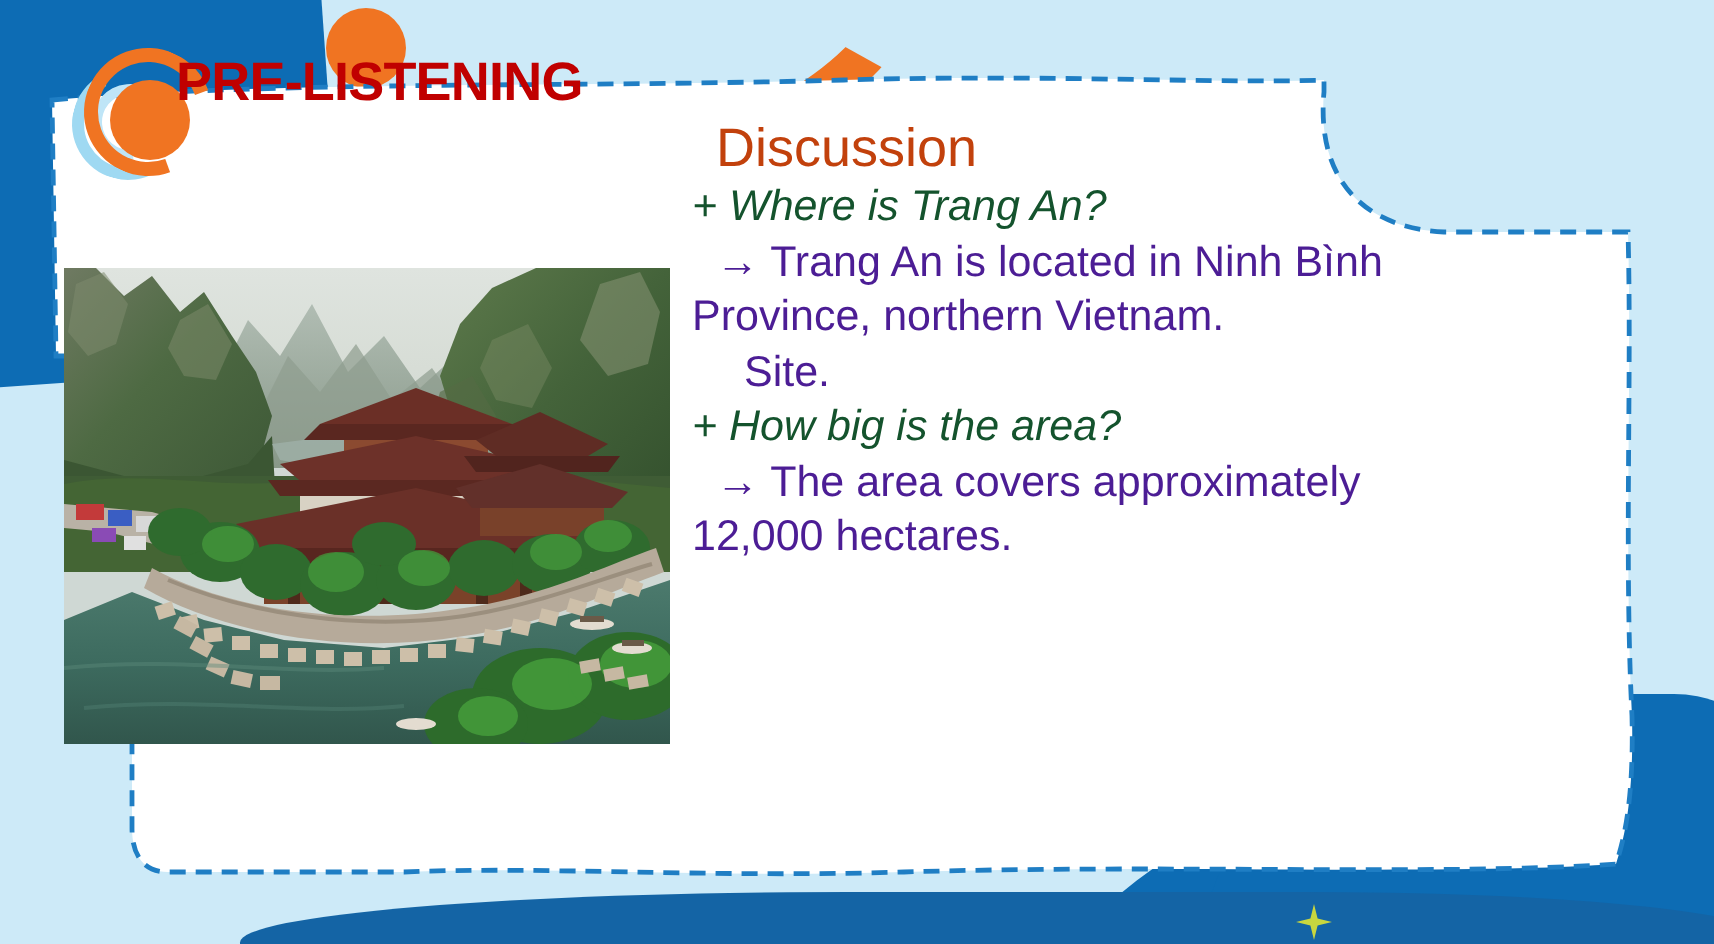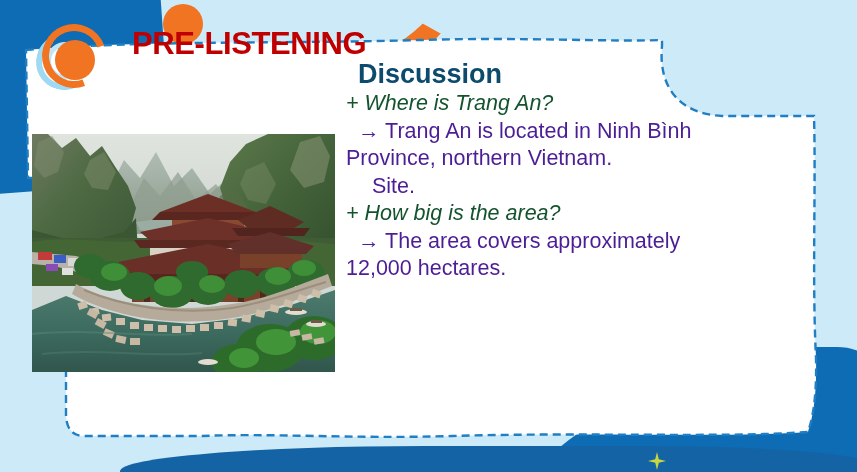--- a/index.html
+++ b/index.html
@@ -110,27 +110,26 @@
     position: absolute;
     left: 22px; top: 28px;
     width: 806px; height: 420px;
   }
   #card-bg { position: absolute; inset: 0; }
 
   
   .title {
     position: absolute;
     left: 88px; top: 26px;
-    font-size: 31px;
+    font-size: 27px;
     font-weight: bold;
     color: #c00000;
     letter-spacing: -0.4px;
     white-space: nowrap;
     z-index: 6;
-    margin-left: 44px;
   }
 
   
   .photo {
     position: absolute;
     left: 32px; top: 134px;
     width: 303px; height: 238px;
     overflow: hidden;
     z-index: 5;
     background: #cfd8d4;
@@ -139,22 +138,22 @@
 
   
   .textcol {
     position: absolute;
     left: 346px; top: 60px;
     width: 500px;
     z-index: 6;
   }
   .heading {
     font-size: 27px;
-    font-weight: bold;
-    color: #0c4a6e;
+    font-weight: normal;
+    color: #c2410c;
     line-height: 1.05;
     margin: 0 0 2px 12px;
   }
   .line {
     font-size: 21.5px;
     line-height: 1.28;
     white-space: pre;
   }
   .line.q {
     color: #14532d;

